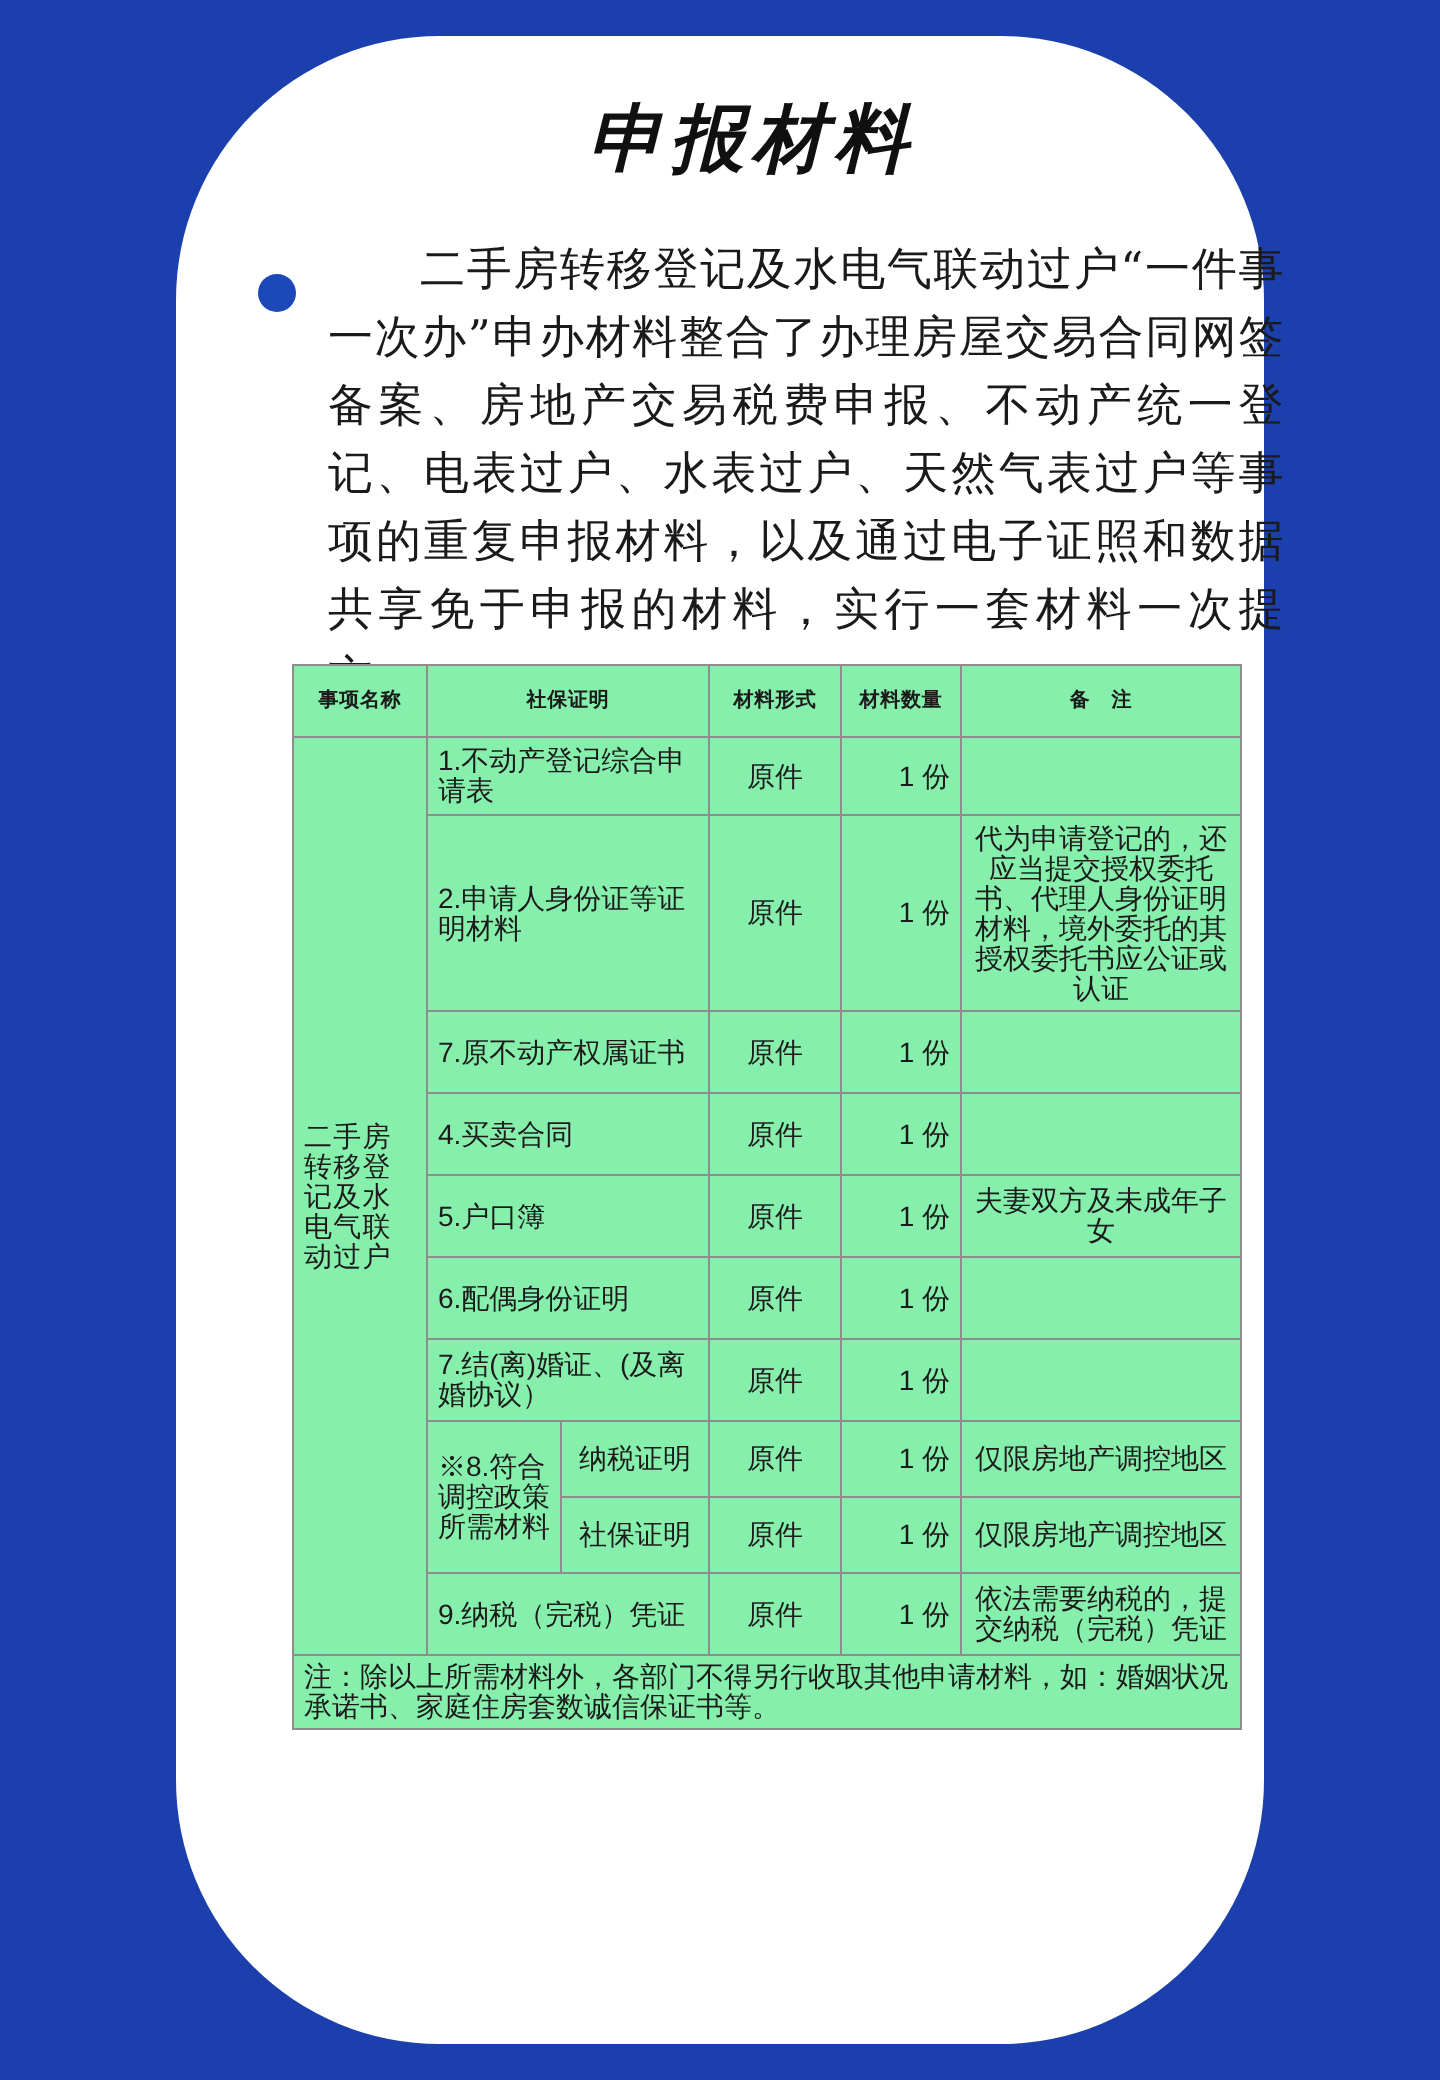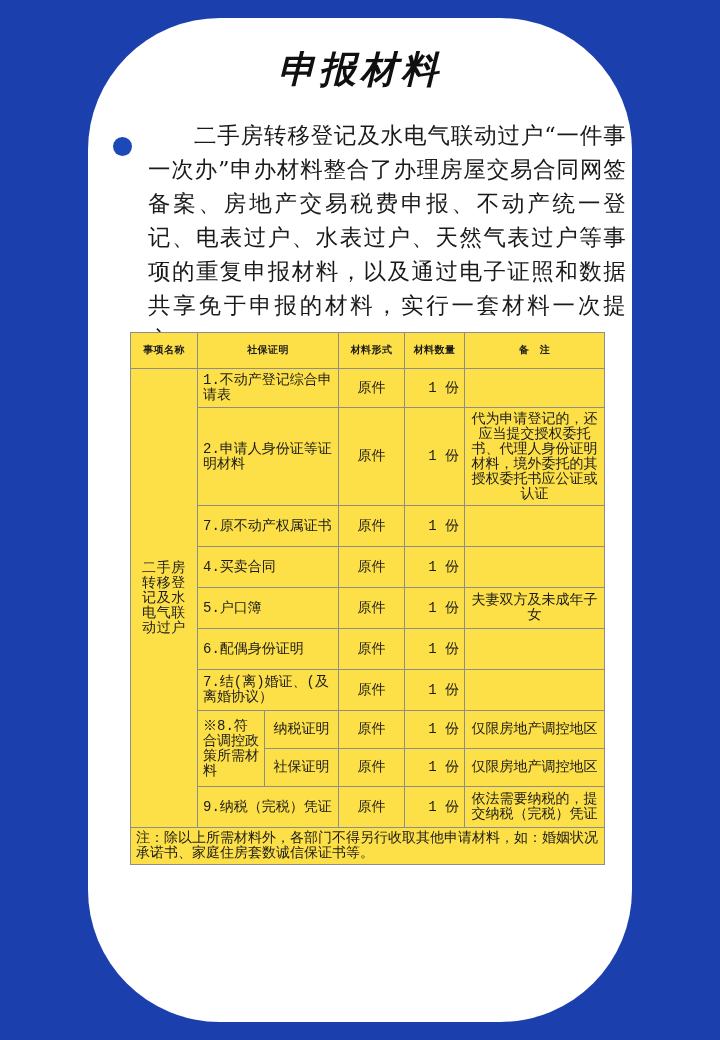--- a/index.html
+++ b/index.html
@@ -35,21 +35,21 @@
     top: 18px;
     width: 544px;
     height: 1004px;
     background: #FFFFFF;
     border-radius: 132px 132px 132px 132px;
   }
 
   
   #content {
     position: absolute;
-    left: 88px;
+    left: 104px;
     top: 18px;
     width: 544px;
     height: 1004px;
   }
 
   
   #title {
     position: absolute;
     left: 0;
     top: 27px;
@@ -98,23 +98,23 @@
   #tbl-wrap {
     position: absolute;
     left: 42px;
     top: 314px;
     width: 474px;
   }
   table.matgrid {
     border-collapse: collapse;
     width: 474px;
     table-layout: fixed;
-    font-family: Liberation Mono, monospace;
+    font-family: Liberation Sans, sans-serif;
     color: #1b1b1b;
-    background: #fde047;
+    background: #86efac;
   }
   table.matgrid td,
   table.matgrid th {
     border: 1px solid #8d8d8d;
     font-weight: normal;
     font-size: 14px;
     padding: 3px 5px;
     vertical-align: middle;
     line-height: 15px;
   }
@@ -128,21 +128,20 @@
   .c-item   { width: 67px; }
   .c-name-a { width: 67px; }
   .c-name-b { width: 74px; }
   .c-form   { width: 66px; }
   .c-qty    { width: 60px; }
   .c-note   { width: 140px; }
 
   td.ctr { text-align: right; }
 
   td.merged-item {
-    text-align: center;
     font-weight: bold;
     font-size: 9.6px;
     line-height: 15px;
     letter-spacing: 0.6px;
     vertical-align: middle;
   }
   td.subhead {
     text-align: left;
     font-weight: bold;
     font-size: 9.6px;

